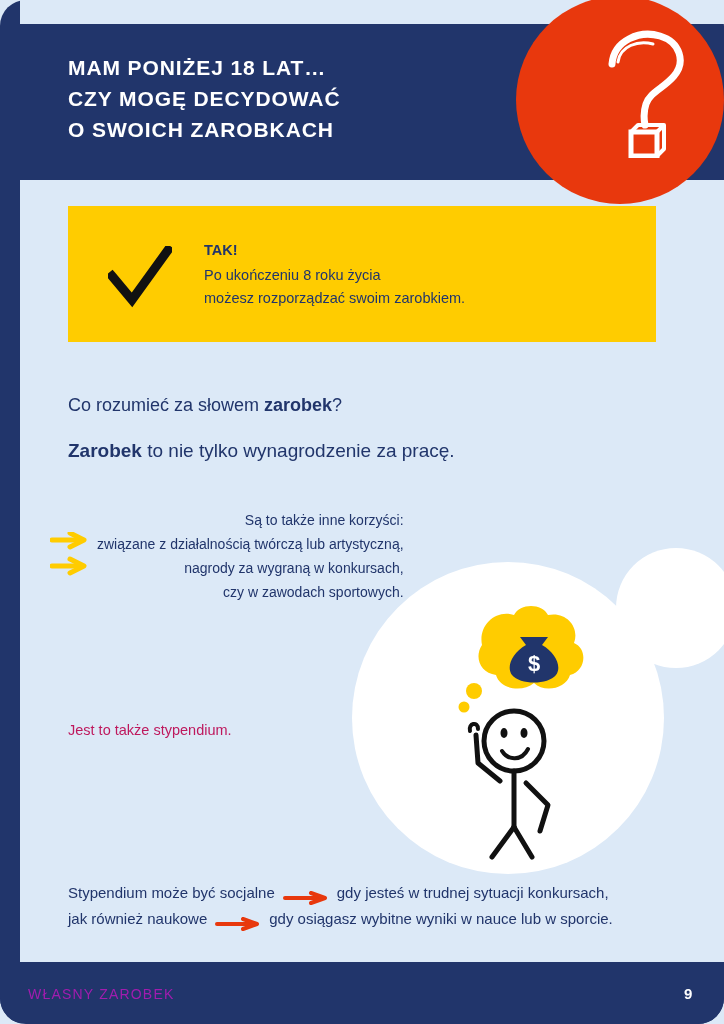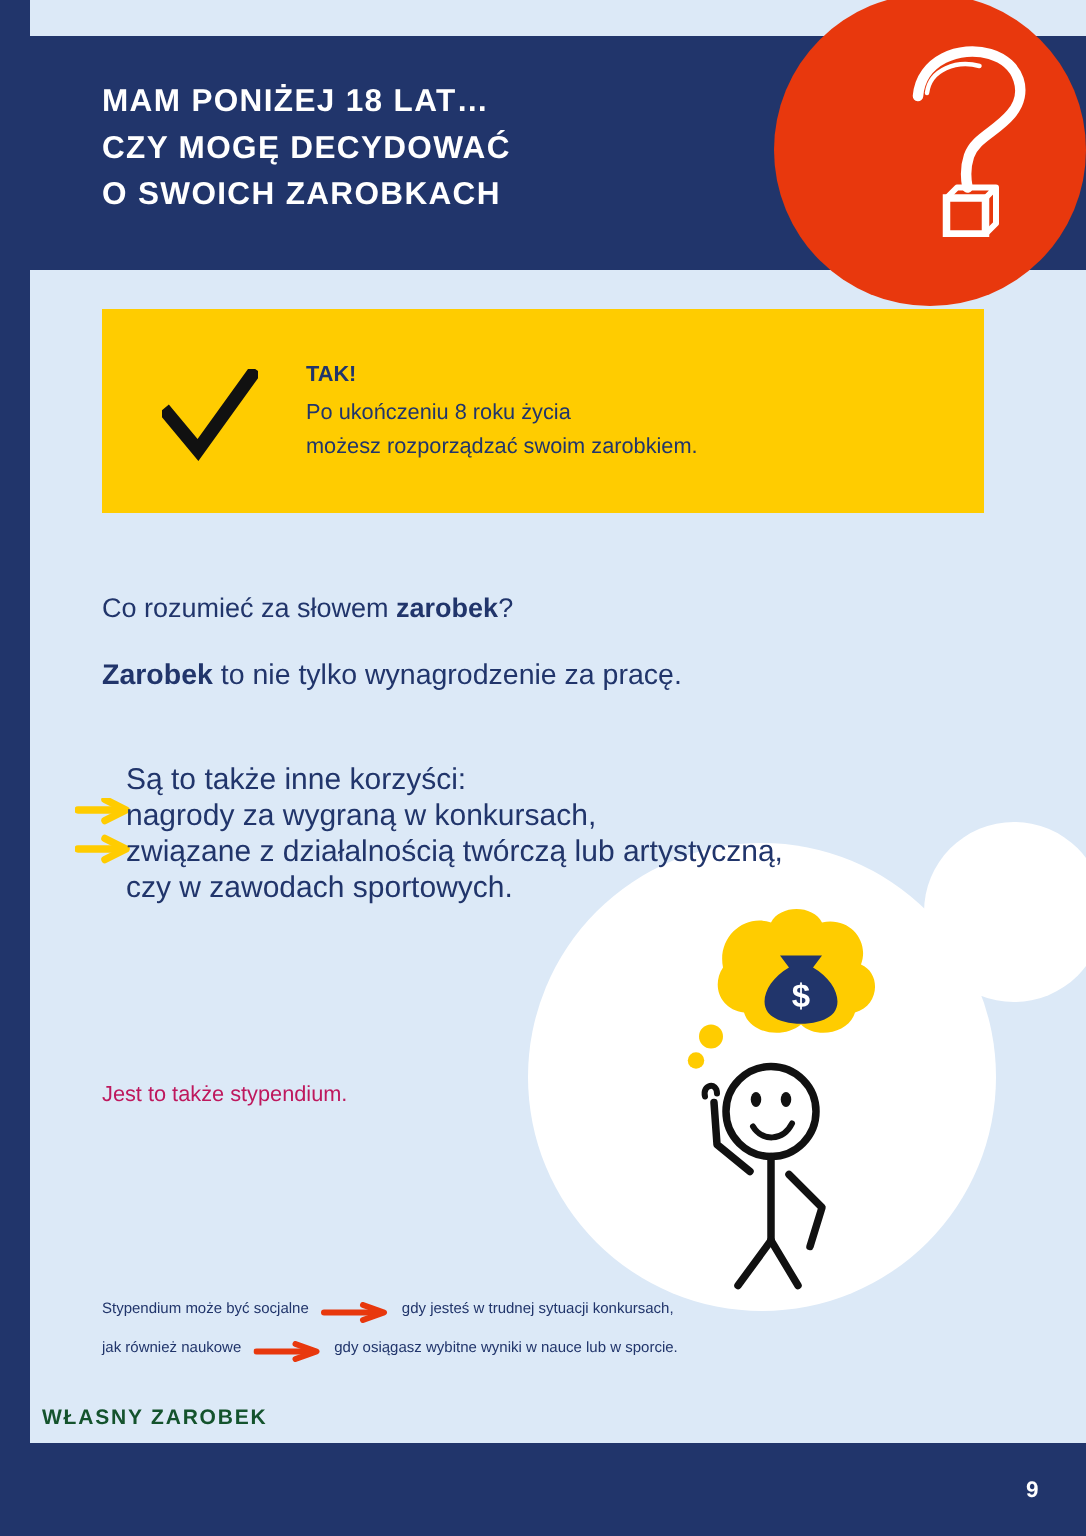--- a/index.html
+++ b/index.html
@@ -14,20 +14,21 @@
     overflow: hidden;
     position: relative;
   }
   .page {
     position: absolute;
     left: 0; top: 0;
     width: 724px;
     height: 1024px;
     background: #dce9f7;
     overflow: hidden;
+    border-radius: 26px;
   }
   
   .spine {
     position: absolute;
     left: 0; top: 0;
     width: 20px;
     height: 1024px;
     background: #21356b;
     z-index: 6;
   }
@@ -117,25 +118,26 @@
     position: absolute;
     left: 68px; top: 440px;
     font-size: 19px;
     color: #21356b;
     z-index: 3;
   }
   .p1 b, .p2 b { font-weight: bold; }
 
   .list-block {
     position: absolute;
-    left: 84px; top: 508px;
-    font-size: 20px;
+    left: 97px; top: 508px;
+    font-size: 14px;
     color: #21356b;
     line-height: 24px;
     z-index: 3;
+    text-align: right;
   }
   .yellow-arrows {
     position: absolute;
     left: 50px; top: 532px;
     width: 44px;
     height: 46px;
     z-index: 3;
   }
 
   .p3 {
@@ -170,22 +172,22 @@
     position: absolute;
     left: 420px; top: 595px;
     width: 190px;
     height: 265px;
     z-index: 2;
   }
 
   
   .bottom-text {
     position: absolute;
-    left: 68px; top: 860px;
-    font-size: 10px;
+    left: 68px; top: 880px;
+    font-size: 15px;
     color: #21356b;
     line-height: 26px;
     z-index: 3;
   }
   .bt-row { display: flex; align-items: center; height: 26px; white-space: nowrap; }
   .red-arrow {
     display: inline-block;
     width: 46px;
     height: 14px;
     margin: 0 8px;
@@ -197,24 +199,24 @@
   .footer-band {
     position: absolute;
     left: 0; top: 962px;
     width: 724px;
     height: 62px;
     background: #21356b;
     z-index: 3;
   }
   .footer-title {
     position: absolute;
-    left: 28px; top: 936px;
-    color: #14532d;
+    left: 28px; top: 986px;
+    color: #a21caf;
     font-size: 14px;
-    font-weight: bold;
+    font-weight: normal;
     letter-spacing: 1.2px;
     text-transform: uppercase;
     z-index: 5;
   }
   .footer-tab {
     position: absolute;
     left: 418px; top: 962px;
     width: 306px;
     height: 62px;
     background: #21356b;
@@ -293,22 +295,22 @@
         <path d="M2 8 L30 8"></path>
         <path d="M20 1 L34 8 L20 15"></path>
         <path d="M2 34 L30 34"></path>
         <path d="M20 27 L34 34 L20 41"></path>
       </g>
     </svg>
   </div>
 
   <div class="list-block">
     <div>Są to także inne korzyści:</div>
+    <div>związane z działalnością twórczą lub artystyczną,</div>
     <div>nagrody za wygraną w konkursach,</div>
-    <div>związane z działalnością twórczą lub artystyczną,</div>
     <div>czy w zawodach sportowych.</div>
   </div>
 
   <div class="circle-big"></div>
   <div class="circle-small"></div>
 
   <div class="figure">
     <svg width="190" height="265" viewBox="0 0 190 265">
 
       <path d="M62 50 C58 30, 76 14, 94 20 C100 8, 122 8, 128 20 C146 16, 160 32, 154 48

